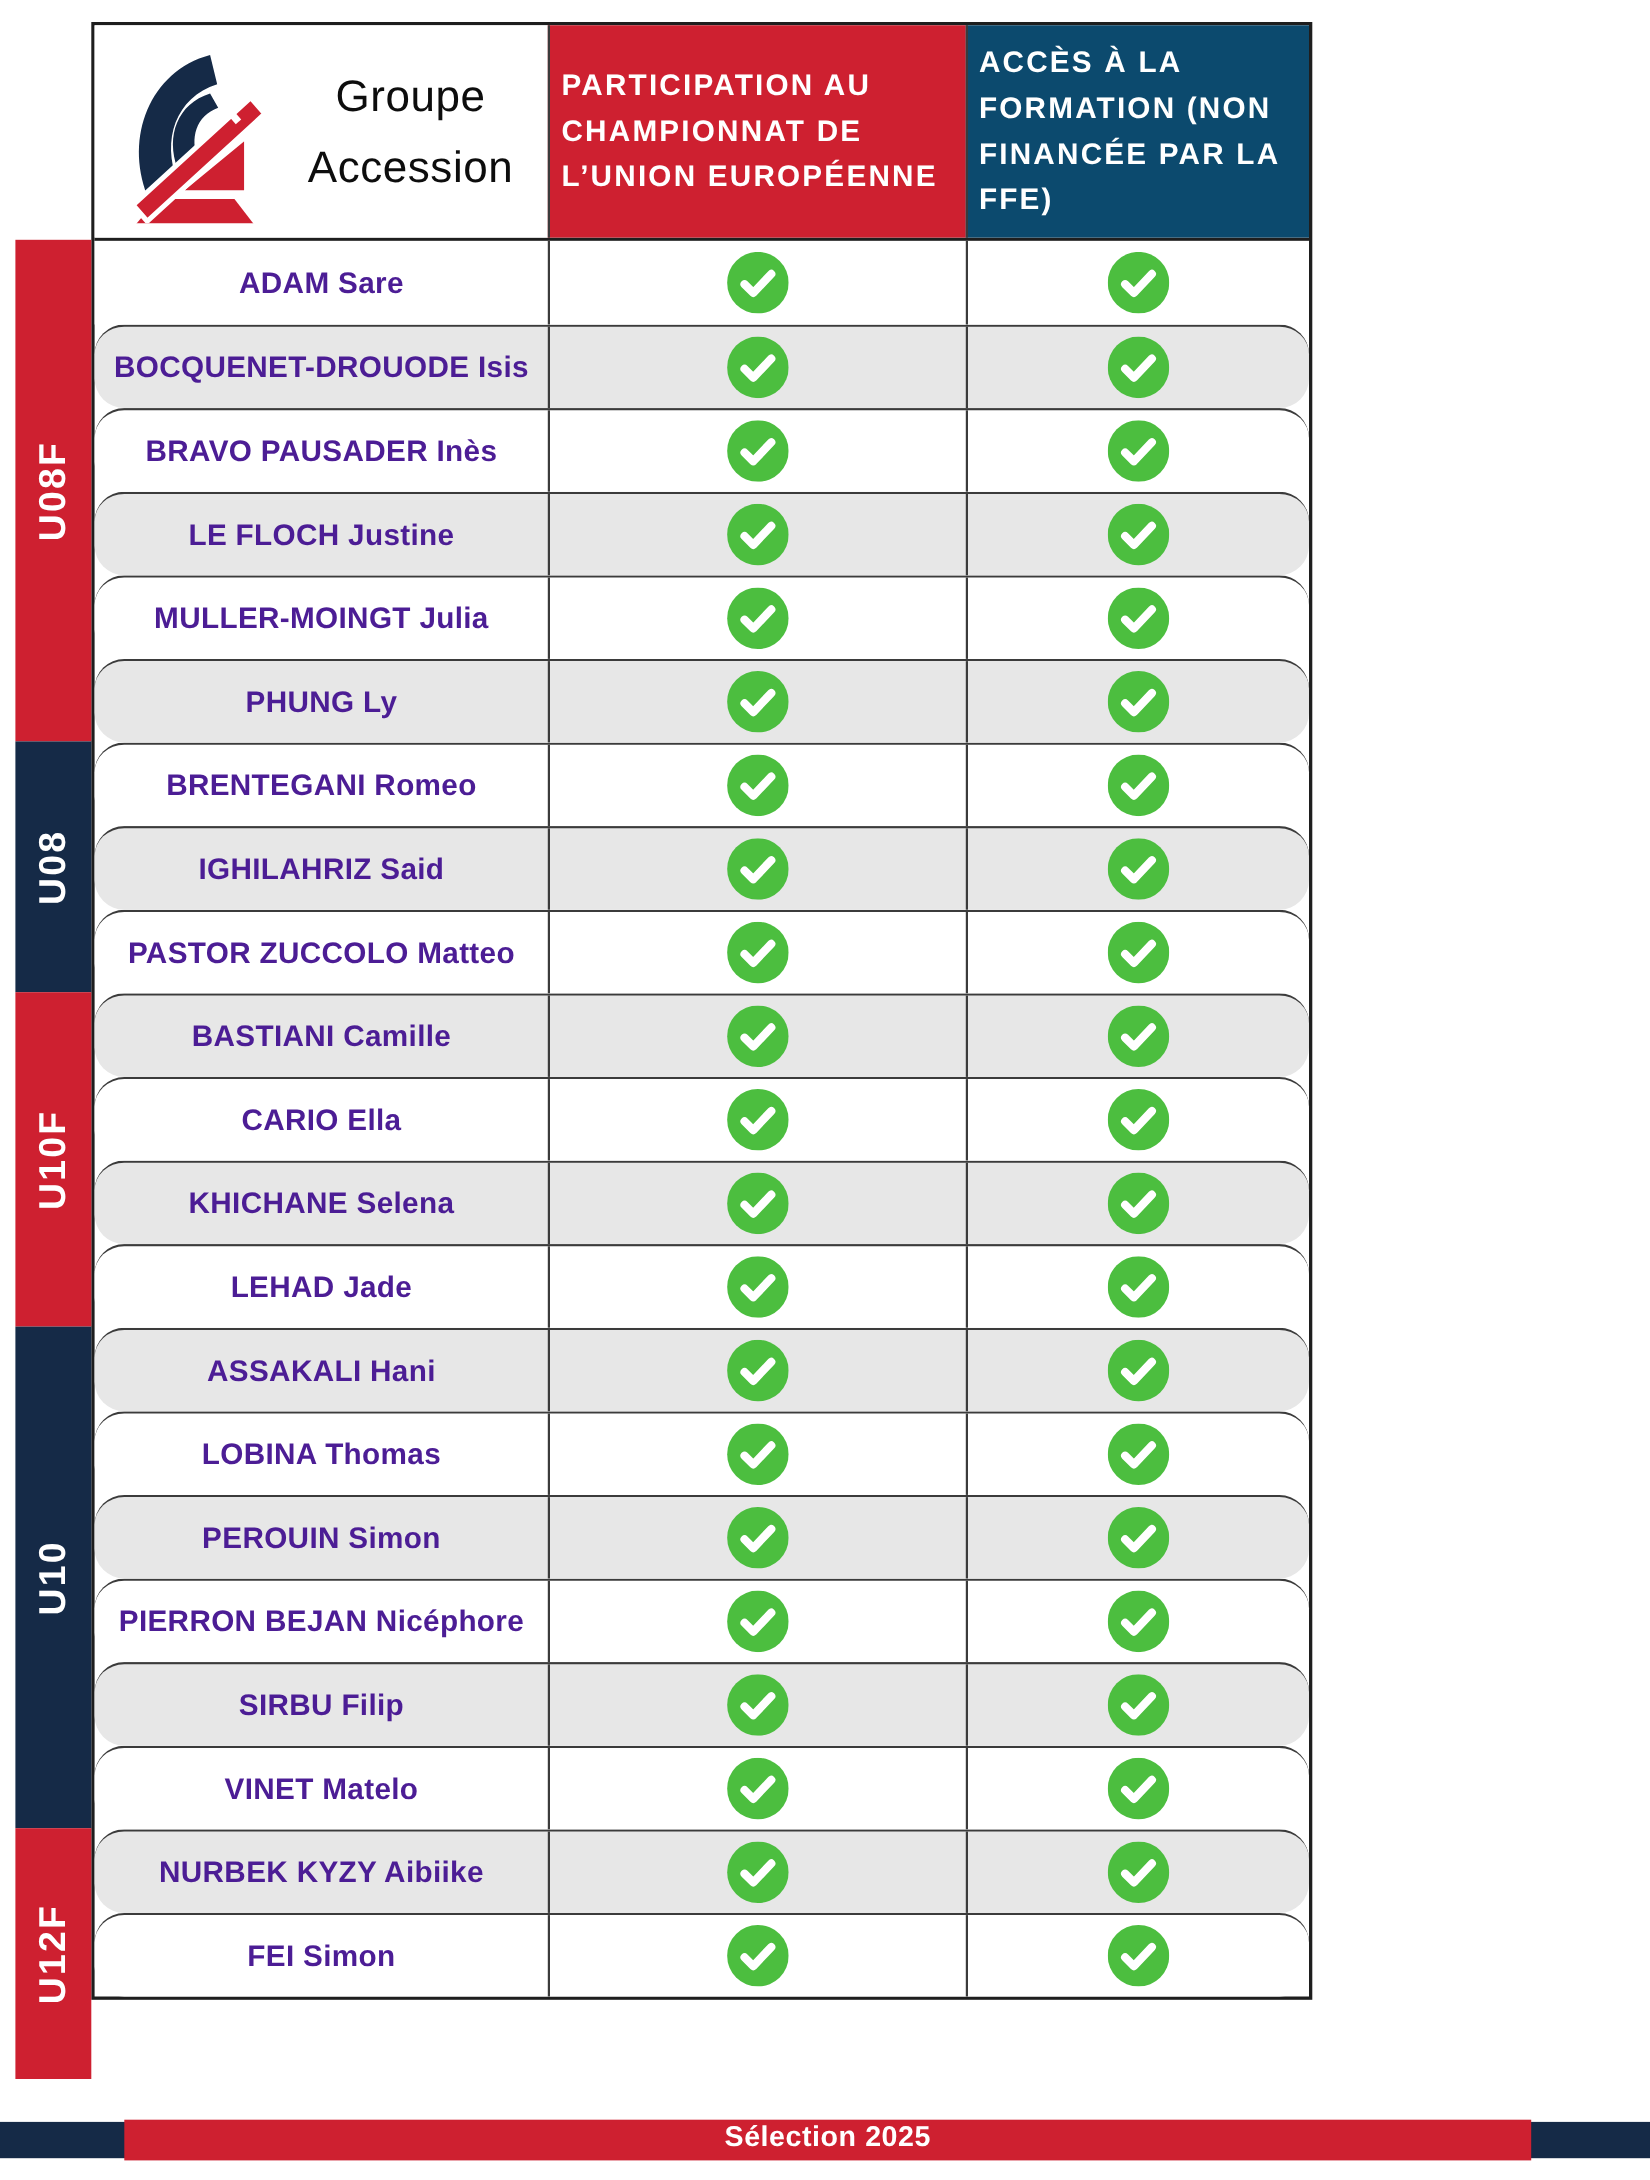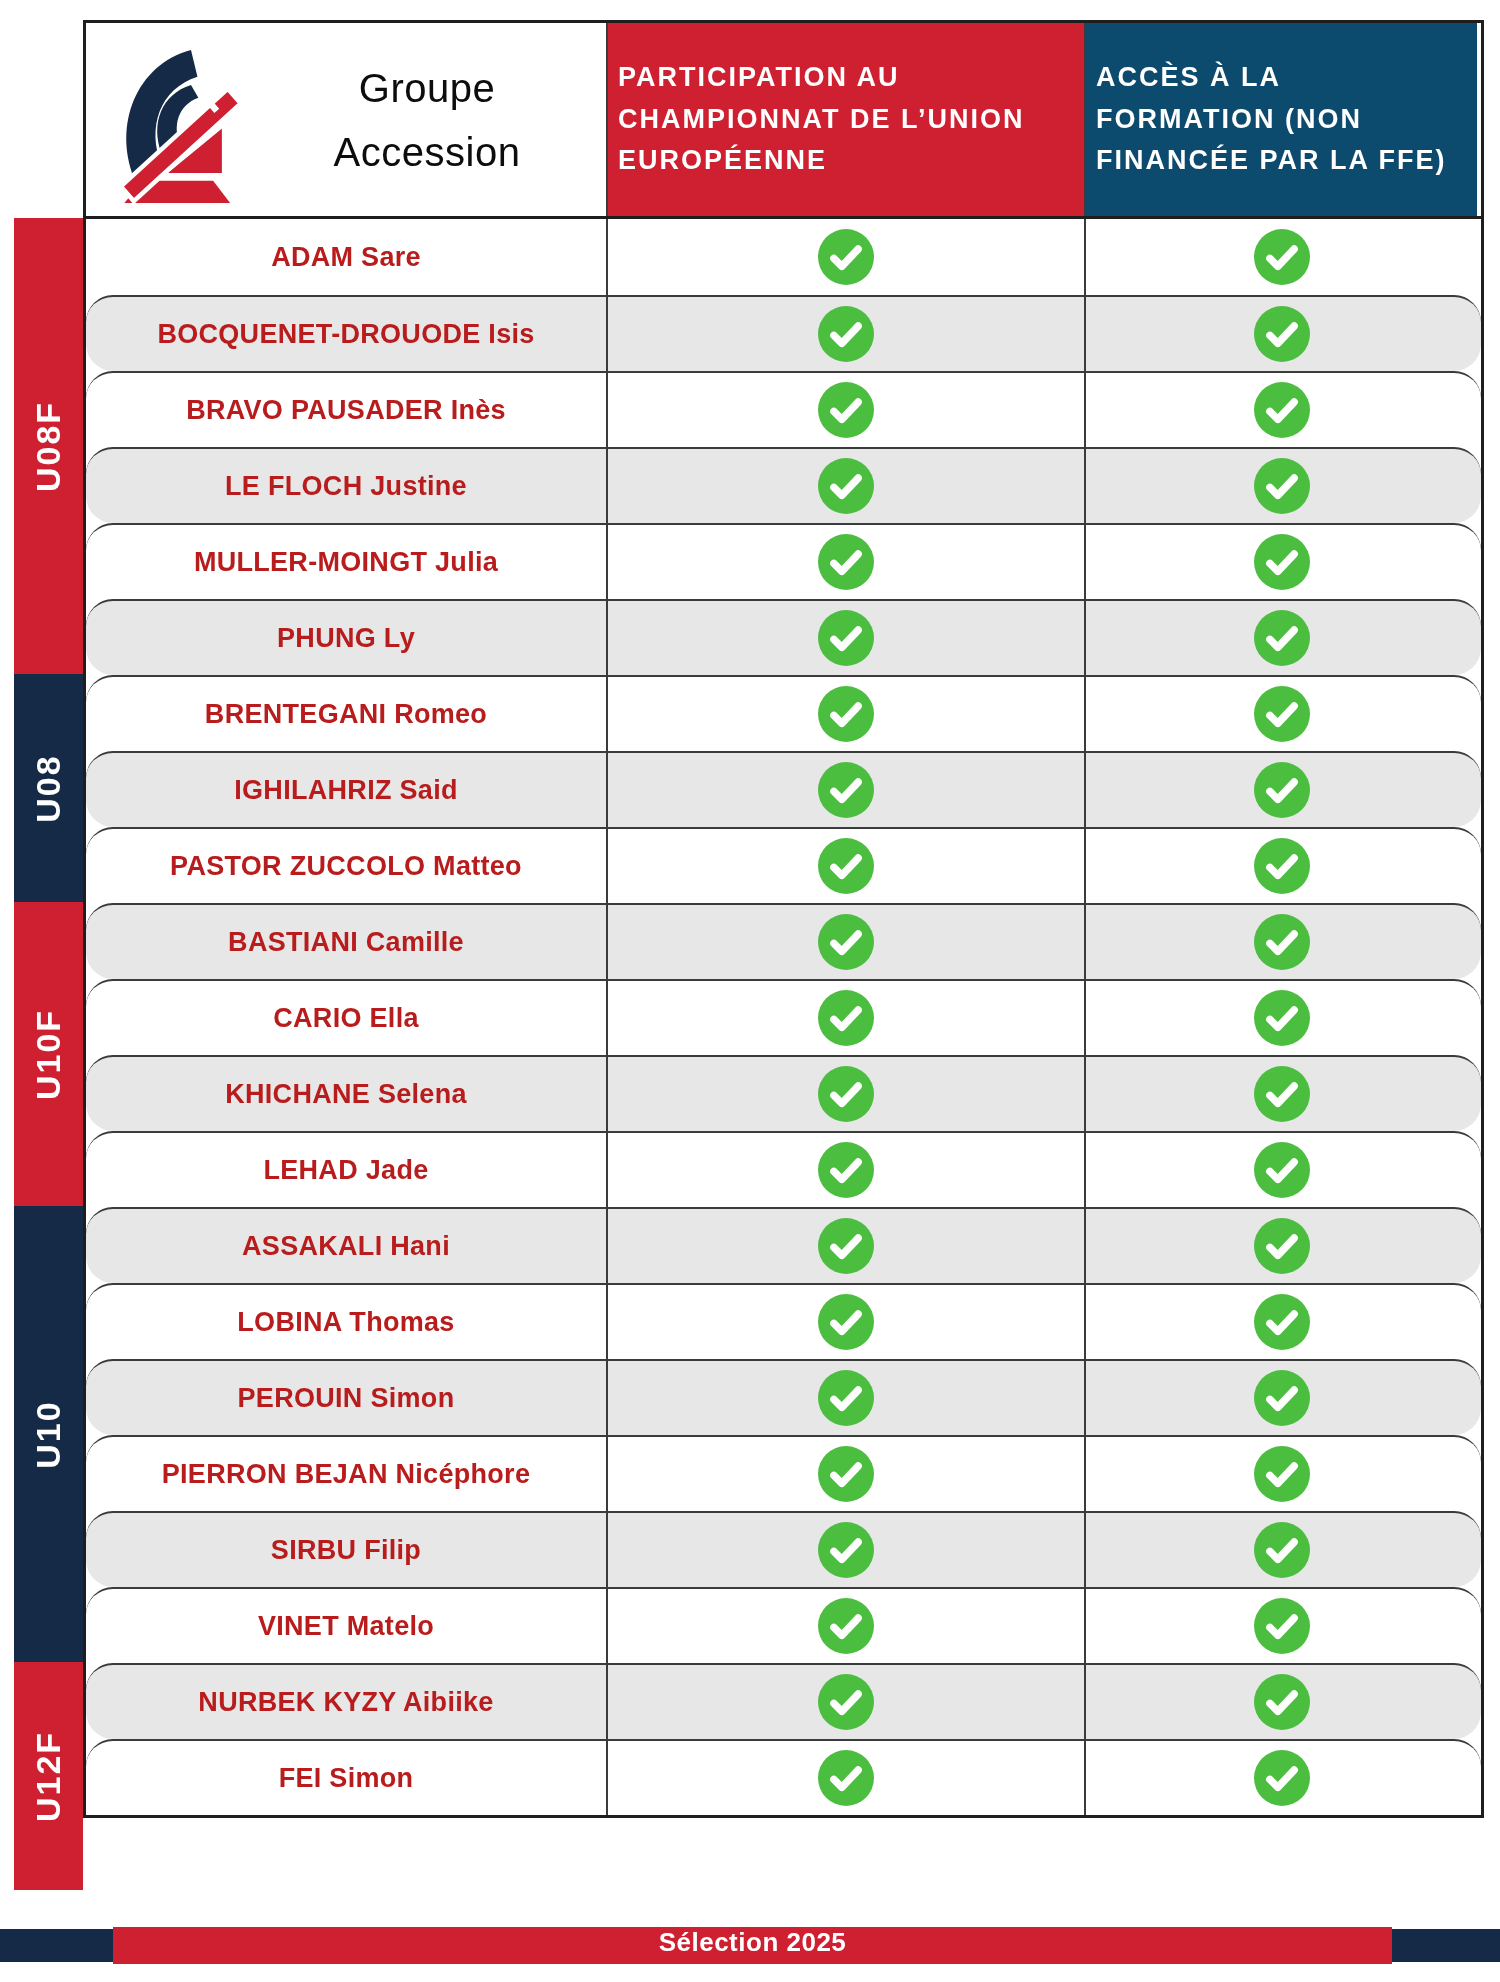--- a/index.html
+++ b/index.html
@@ -1,41 +1,41 @@
 <!DOCTYPE html>
 <html><head>
 <meta charset="utf-8">
 <style>
   html,body { margin:0; padding:0; background:#ffffff; }
   body { font-family: "Liberation Sans", "DejaVu Sans", sans-serif; }
   .page { position:relative; width:1500px; height:1982px; background:#ffffff; overflow:hidden; }
 
   
-  .table { position:absolute; left:83px; top:20px; width:1401px;
+  .table { position:absolute; left:83px; top:20px; width:1110px;
            border:3px solid #1e1e1e; box-sizing:border-box; background:#fff; }
 
   .thead { display:flex; height:193px; border-bottom:3px solid #1e1e1e; }
   .hcell { box-sizing:border-box; display:flex; align-items:center; justify-content:center; }
   .hcell + .hcell { border-left:2px solid #3b3b3b; }
   .brand-cell { width:520px; background:#fff; justify-content:flex-start; }
   .col-participation { width:478px; background:#CE2030; }
   .col-formation { width:393px; background:#0c4a6e; }
   .hcol-label { color:#fff; font-weight:700; font-size:27px; line-height:1.55;
                 letter-spacing:2px; text-align:left; padding:0 10px; }
 
   .logo { width:158px; height:166px; margin-left:14px; flex:0 0 auto; }
   .brand-text { flex:1; text-align:center; font-size:40px; line-height:1.6;
                 color:#0d0d0d; font-weight:500; letter-spacing:0.5px; padding-right:10px; }
 
   .tbody { }
   .row { display:flex; height:76px; box-sizing:border-box; background:#fff; }
   .row + .row { border-top:2px solid #3b3b3b;border-radius:27px; }
   .row.alt { background:#E7E7E7; }
   .cell { box-sizing:border-box; display:flex; align-items:center; justify-content:center; }
-  .cell.name { width:520px; font-size:27px; font-weight:700; letter-spacing:0.3px; color:#b91c1c; text-align:center; }
+  .cell.name { width:520px; font-size:27px; font-weight:700; letter-spacing:0.3px; color:#4c1d95; text-align:center; }
   .cell.check-cell { width:478px; border-left:2px solid #3b3b3b; }
   .cell.check-cell.last { width:393px; }
 
   .check { width:56px; height:56px; display:block; }
   .check svg { width:100%; height:100%; display:block; }
   .check circle { fill:#4CBE3F; }
   .check path { fill:none; stroke:#ffffff; stroke-width:3.2; stroke-linecap:round; stroke-linejoin:round; }
 
   
   .bands { position:absolute; left:14px; top:218px; width:69px; }

